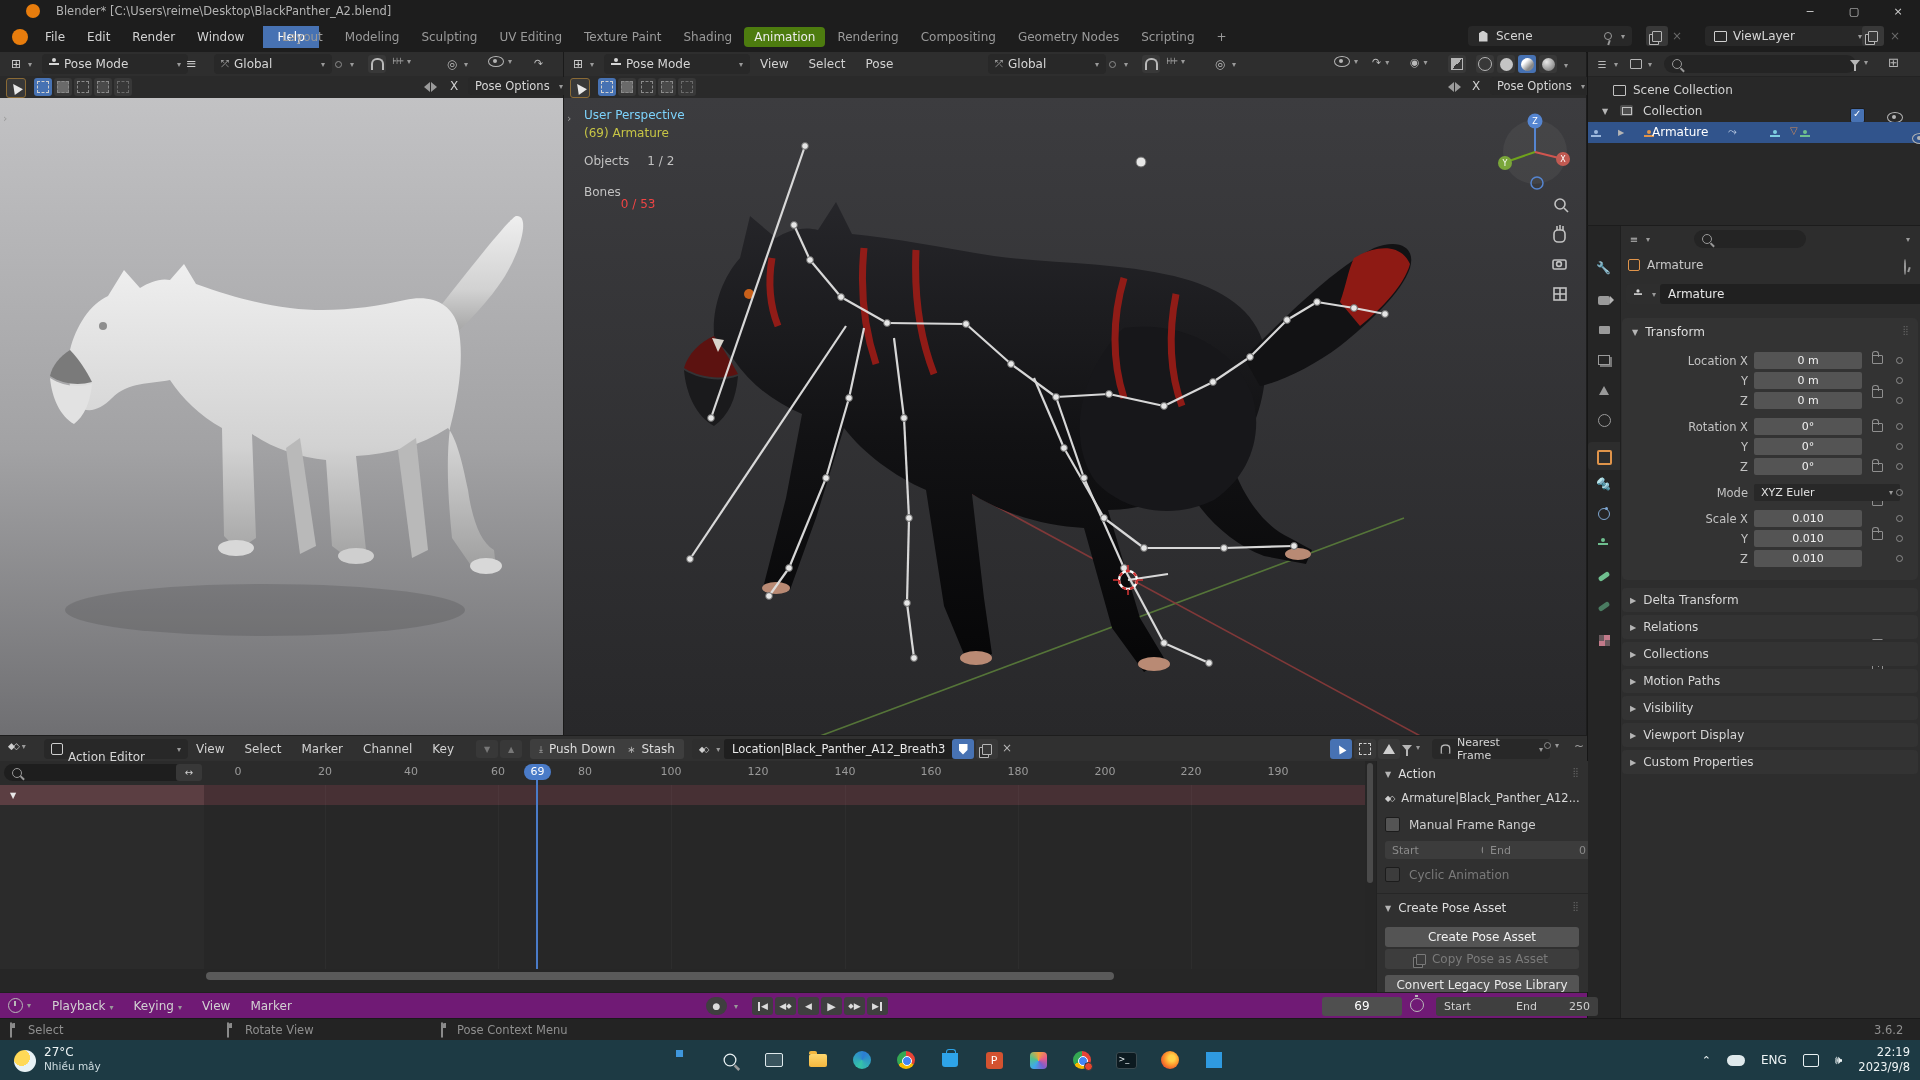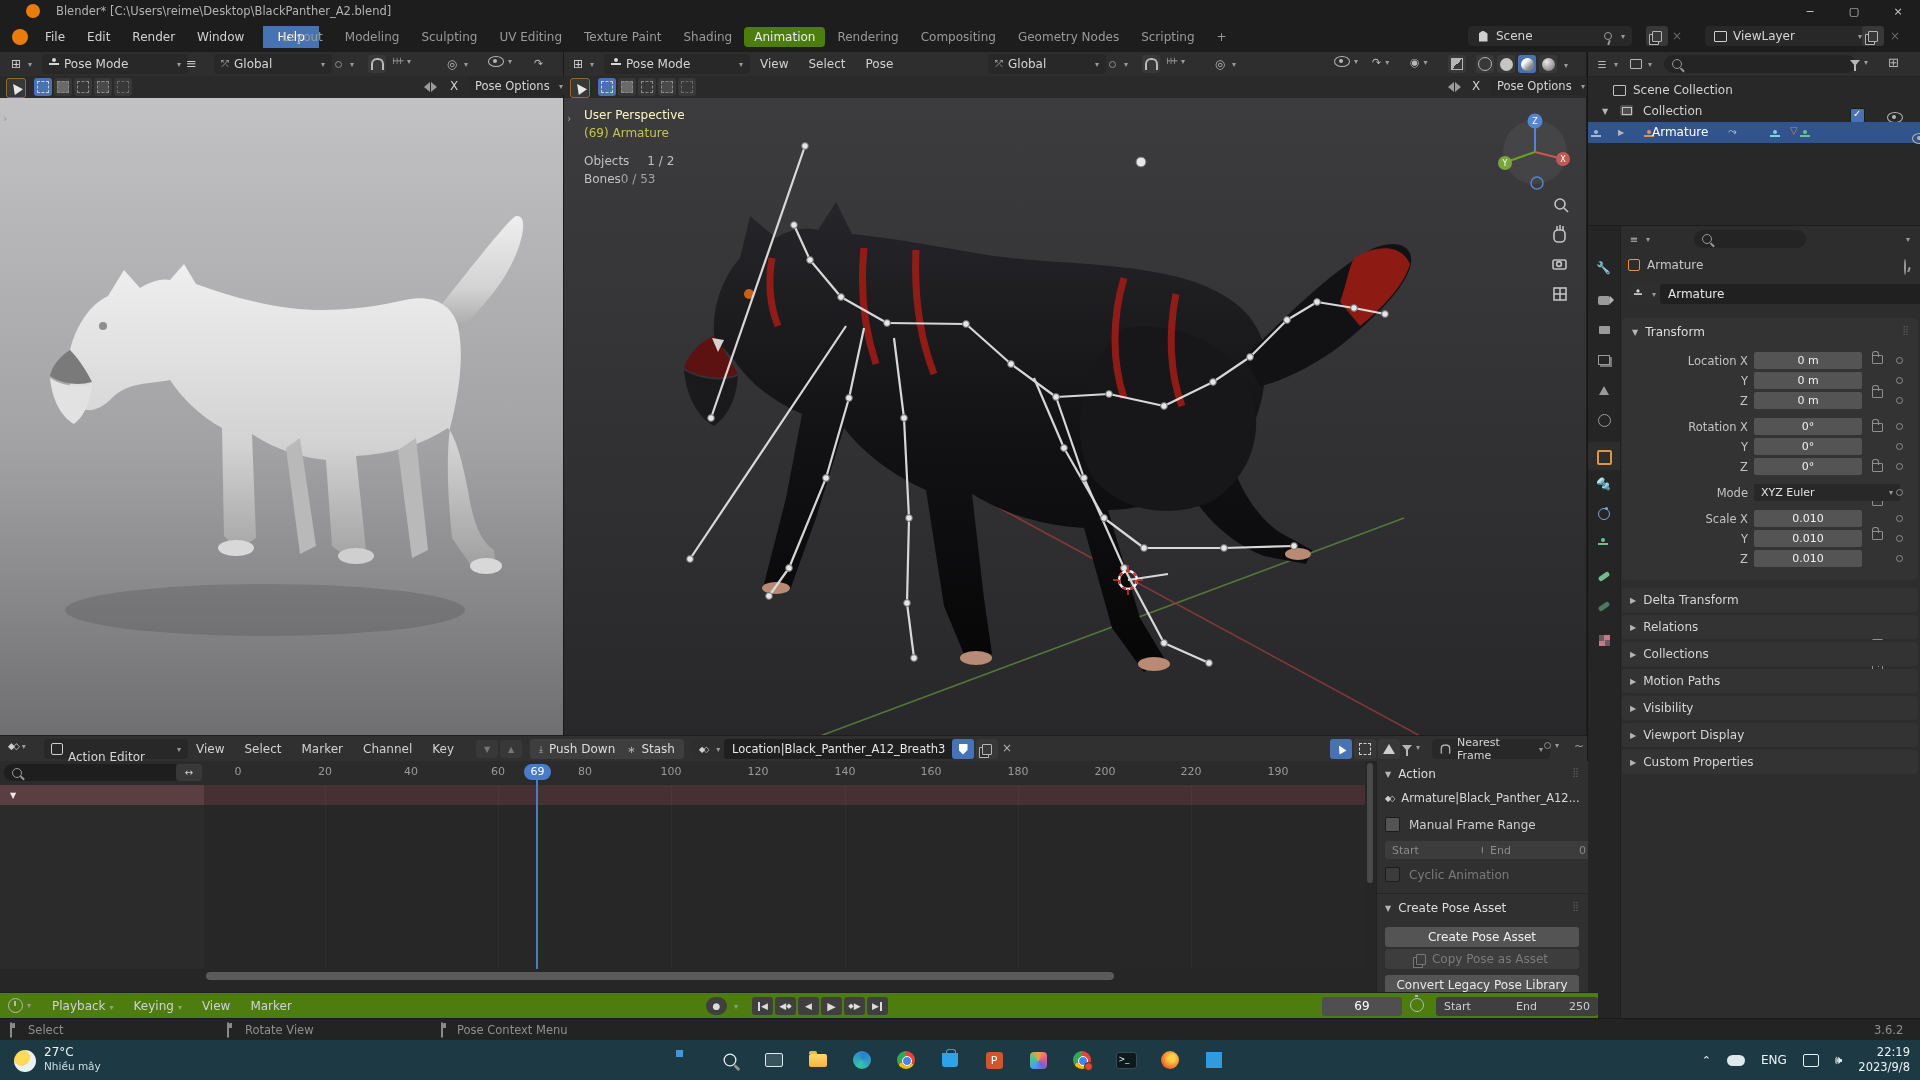--- a/index.html
+++ b/index.html
@@ -472,30 +472,30 @@
             <circle cx="995" cy="166" r="2.4"></circle>
           </g>
         <g>
             <rect x="990" y="190" width="12" height="12"></rect>
             <line x1="996" y1="190" x2="996" y2="202"></line>
             <line x1="990" y1="196" x2="1002" y2="196"></line>
           </g>
       </g>
     </svg>
     <div class="abs" style="left:20px;top:8px;line-height:18px;">
-      <div style="color:#fef9c3;text-align:center;">User Perspective</div>
+      <div style="color:#7dd3fc;text-align:center;">User Perspective</div>
       <div style="color:#c7c545;">(69) Armature</div>
       <div style="height:10px;"></div>
       <div class="row" style="gap:18px;">
           <span style="color:#c2c2c2;">Objects</span>
           <span style="color:#c2c2c2;">1 / 2</span>
         </div>
       <div class="row" style="">
           <span style="color:#c2c2c2;">Bones</span>
-          <span style="color:#a3a3a3;">0 / 53</span>
+          <span style="color:#ef4444;margin-top:25px;">0 / 53</span>
         </div>
     </div>
     <div class="abs" style="left:3px;top:14px;color:#9a9a9a;font-size:11px;">›</div>
   </div>
 
   <div class="abs" style="left:1587px;top:52px;width:333px;height:173px;background:#282828;border-left:1px solid #161616;">
     <div class="abs" style="left:0;top:0;width:333px;height:24px;background:#2e2e2e;border-bottom:1px solid #232323;">
       <div class="abs row dd" style="left:6px;top:4px;">
           <span class="hdr-ic" style="font-size:10px;">☰</span>
         </div>
@@ -824,21 +824,21 @@
       <div class="abs grip" style="right:8px;top:140px;">⣿</div>
       <div class="abs" style="left:8px;top:166px;width:194px;height:20px;background:#545454;border-radius:3px;text-align:center;line-height:20px;color:#f0f0f0;"><span>Create Pose Asset</span></div>
       <div class="abs row" style="left:8px;top:188px;width:194px;height:20px;background:#3d3d3d;border-radius:3px;justify-content:center;color:#7a7a7a;gap:6px;">
           <span class="copyic" style="opacity:.5;"></span>
           <span>Copy Pose as Asset</span>
         </div>
       <div class="abs" style="left:8px;top:214px;width:194px;height:20px;background:#545454;border-radius:3px;text-align:center;line-height:20px;color:#e8e8e8;"><span>Convert Legacy Pose Library</span></div>
     </div>
   </div>
 
-  <div class="abs" style="left:0;top:992px;width:1587px;height:26px;background:#4d7c0f;border-top:1px solid #202020;padding-left:11px;">
+  <div class="abs" style="left:0;top:992px;width:1587px;height:26px;background:#701a75;border-top:1px solid #202020;">
     <div class="abs row dd" style="left:8px;top:5px;">
         <span style="width:13px;height:13px;border:1.5px solid #b9b9b9;border-radius:50%;position:relative;">
           <span style="position:absolute;left:5px;top:2px;width:1.5px;height:5px;background:#b9b9b9;"></span>
         </span>
       </div>
     <div class="abs row" style="left:42px;top:0;height:26px;">
       <div class="vlabel dd">Playback</div>
       <div class="vlabel dd">Keying</div>
       <div class="vlabel">View</div>
       <div class="vlabel">Marker</div>

